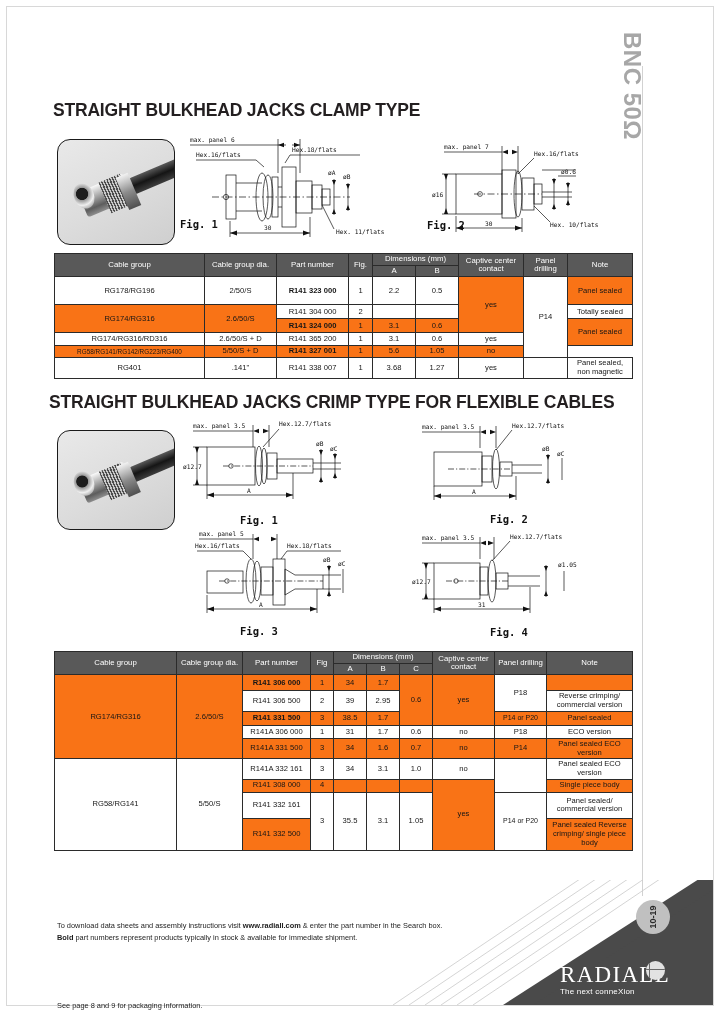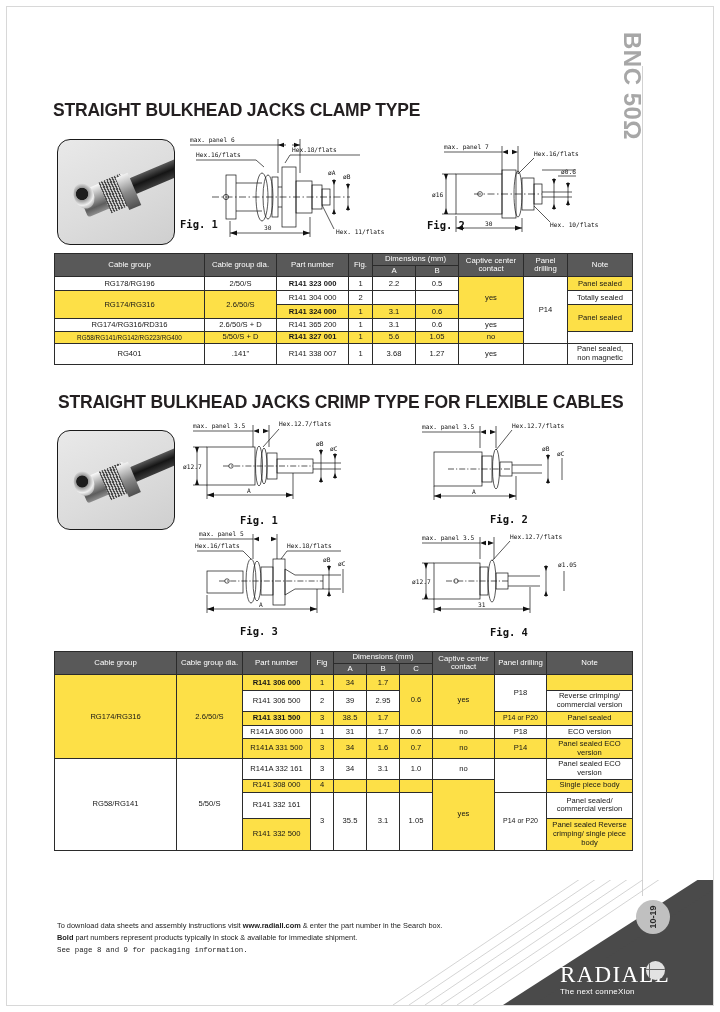--- a/index.html
+++ b/index.html
@@ -36,21 +36,21 @@
     position:absolute; left:642px; top:66px; width:1px; height:830px;
     background:#d2d2d2;
   }
 
   
   .sec-title{
     position:absolute; font-size:17.5px; font-weight:bold;
     color:#231f20; letter-spacing:-.2px; white-space:nowrap;
   }
   #sec1-title{ left:53px; top:100px; }
-  #sec2-title{ left:58px; top:392px; }
+  #sec2-title{ left:49px; top:392px; }
 
   
   .photo{
     position:absolute; border:1.2px solid #1a1a1a; border-radius:13px;
     background:linear-gradient(150deg,#e9e9e9 0%,#dcdcdc 55%,#cfcfcf 100%);
     overflow:hidden;
   }
   #photo1{ left:57px; top:139px; width:118px; height:106px; }
   #photo2{ left:57px; top:430px; width:118px; height:100px; }
   .conn{ position:absolute; }
@@ -101,32 +101,32 @@
   table.spec th{
     background:#595959; color:#ffffff; font-weight:normal;
     border:1px solid #2b2b2b; text-align:center; vertical-align:middle;
     padding:1px 2px; line-height:1.12; font-size:7.8px;
   }
   table.spec td{
     border:1px solid #2b2b2b; text-align:center; vertical-align:middle;
     padding:1px 2px; line-height:1.15; background:#fff;
     font-size:7.6px;
   }
-  table.spec td.sh{ background:#fde047; }
+  table.spec td.sh{ background:#f97316; }
   table.spec td.b{ font-weight:bold; }
 
   
   .foot{
     position:absolute; left:57px; font-size:7.4px; color:#1c1c1c;
     line-height:1.45; white-space:nowrap;
   }
   #foot1{ top:903px; }
   #foot2{ top:921px; }
   #foot3{ top:933px; }
-  #foot4{ top:945px;font-family:Liberation Mono, monospace; }
+  #foot4{ top:1001px; }
   .foot b{ font-weight:bold; }
 
   
   .corner{
     position:absolute; right:7px; bottom:7px; width:330px; height:125px;
     overflow:hidden; pointer-events:none;
   }
   .pagebadge{
     position:absolute; left:636px; top:900px;
     width:34px; height:34px; border-radius:50%;
@@ -312,21 +312,21 @@
         <th rowspan="2">Captive center contact</th>
         <th rowspan="2">Panel drilling</th>
         <th rowspan="2">Note</th>
       </tr>
       <tr>
         <th>A</th>
         <th>B</th>
       </tr>
     </thead>
     <tbody>
-      <tr style="height:14px">
+      <tr style="height:28px">
         <td>RG178/RG196</td>
         <td>2/50/S</td>
         <td class="b">R141 323 000</td>
         <td>1</td>
         <td>2.2</td>
         <td>0.5</td>
         <td class="sh" rowspan="3">yes</td>
         <td rowspan="5">P14</td>
         <td class="sh">Panel sealed</td>
       </tr>

